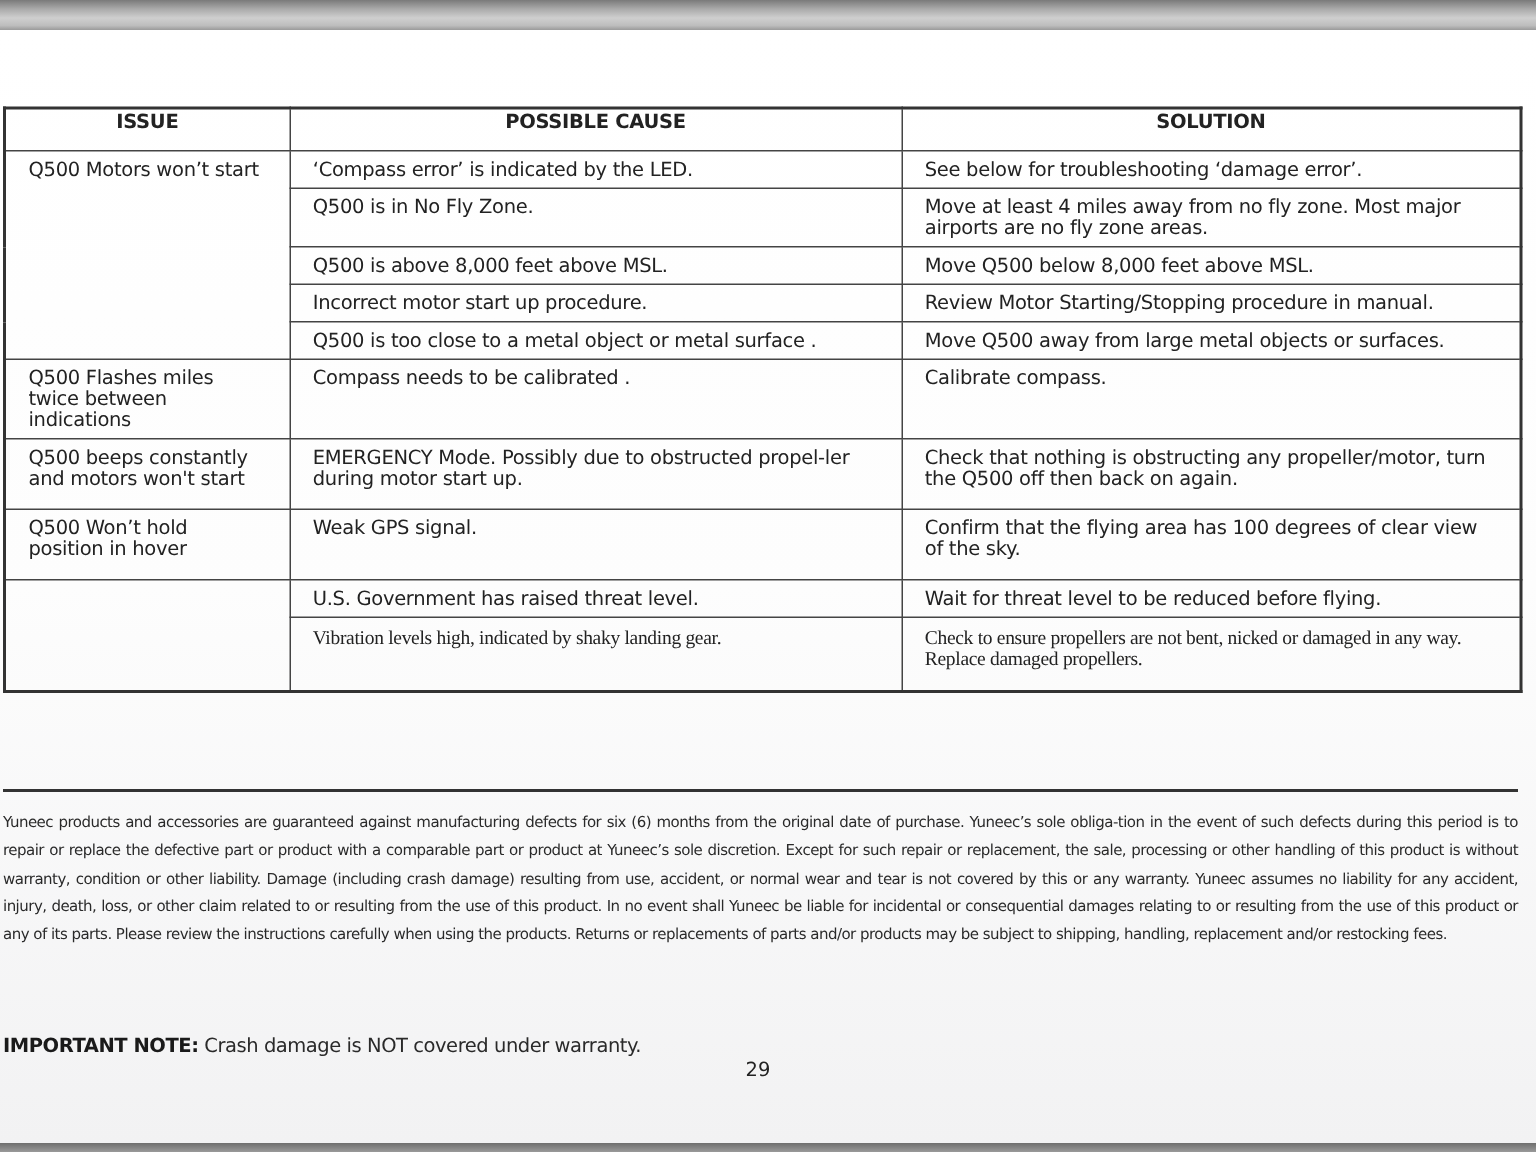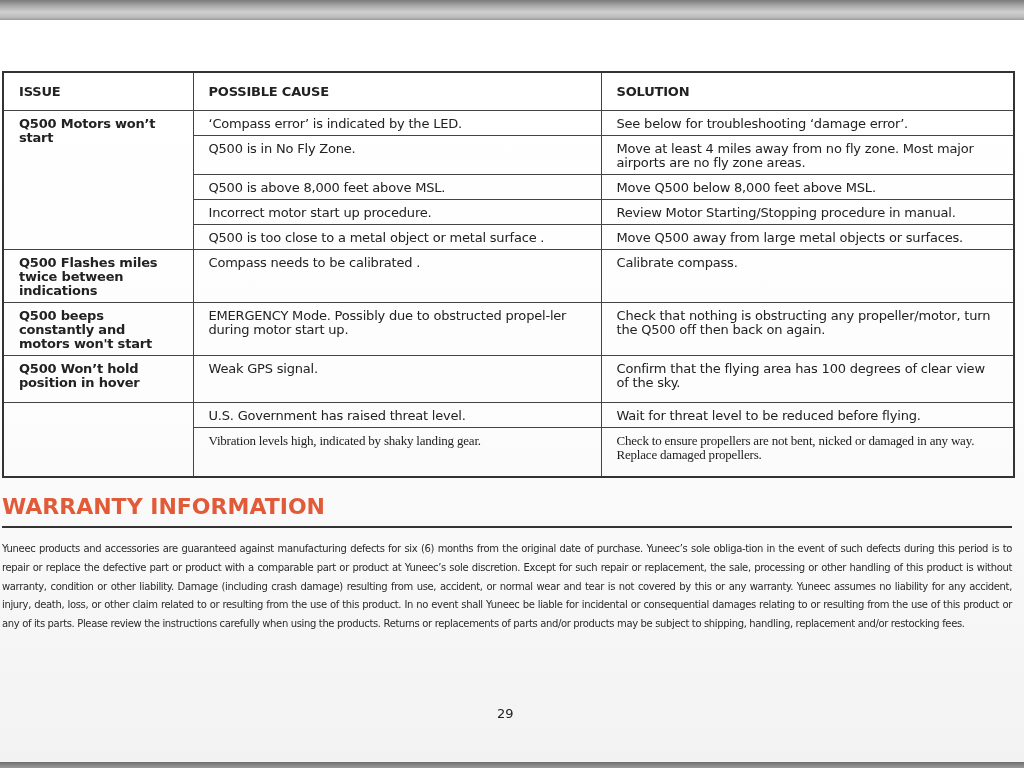--- a/index.html
+++ b/index.html
@@ -25,25 +25,26 @@
       position: absolute; left: 2px; top: 51px; width: 1011px;
       border-collapse: collapse; table-layout: fixed;
       border: 2px solid #333;
       font-size: 13px; line-height: 14px; letter-spacing: -0.2px;
     }
     table.trouble td, table.trouble th {
       border: 1px solid #444; vertical-align: top; text-align: left;
       padding: 6px 15px 4px 15px; color: #222;
     }
     table.trouble th {
-      font-weight: bold; height: 21px; padding-top: 12px; vertical-align: top;
+      font-weight: bold; height: 21px; padding-top: 2px; vertical-align: top;
       font-size: 13px;
+      text-align: center;
     }
     col.c1 { width: 190px; } col.c2 { width: 408px; } col.c3 { width: 413px; }
-    td.issue { text-align: justify; text-align-last: left; font-weight: bold; }
+    td.issue { text-align: justify; text-align-last: left; }
     td.justify { text-align: justify; text-align-last: left; }
     .h-row-22 td { height: 14px; }
     .h-row-36 td { height: 28px; margin-left: 12px; }
     .h-row-34 td { height: 36px; }
     .h-row-48 td { height: 38px; font-family: Liberation Serif, serif; }
     .section-title {
       position: absolute; left: 2px; top: 474px;
       font-size: 22px; font-weight: bold; color: #e25b39;
       letter-spacing: 0px; margin: 0;
     }
@@ -130,22 +131,22 @@
         <td>U.S. Government has raised threat level.</td>
         <td>Wait for threat level to be reduced before flying.</td>
       </tr>
       <tr class="h-row-48">
         <td>Vibration levels high, indicated by shaky landing gear.</td>
         <td class="justify">Check to ensure propellers are not bent, nicked or damaged in any way. Replace damaged propellers.</td>
       </tr>
     </tbody>
   </table>
 
-  <h2 class="section-title">WARRANTY INFORMATION</h2>
   <div class="title-rule"></div>
 
   <p class="warranty-body">Yuneec products and accessories are guaranteed against manufacturing defects for six (6) months from the original date of purchase. Yuneec’s sole obliga-tion in the event of such defects during this period is to repair or replace the defective part or product with a comparable part or product at Yuneec’s sole discretion. Except for such repair or replacement, the sale, processing or other handling of this product is without warranty, condition or other liability. Damage (including crash damage) resulting from use, accident, or normal wear and tear is not covered by this or any warranty. Yuneec assumes no liability for any accident, injury, death, loss, or other claim related to or resulting from the use of this product. In no event shall Yuneec be liable for incidental or consequential damages relating to or resulting from the use of this product or any of its parts. Please review the instructions carefully when using the products. Returns or replacements of parts and/or products may be subject to shipping, handling, replacement and/or restocking fees.</p>
 
+  <p class="important"><b>IMPORTANT NOTE:</b><span> Crash damage is NOT covered under warranty.</span></p>
 
   <div class="page-number">29</div>
 </div>
 
 <div class="bottom-bar"></div>
 
 </body></html>

